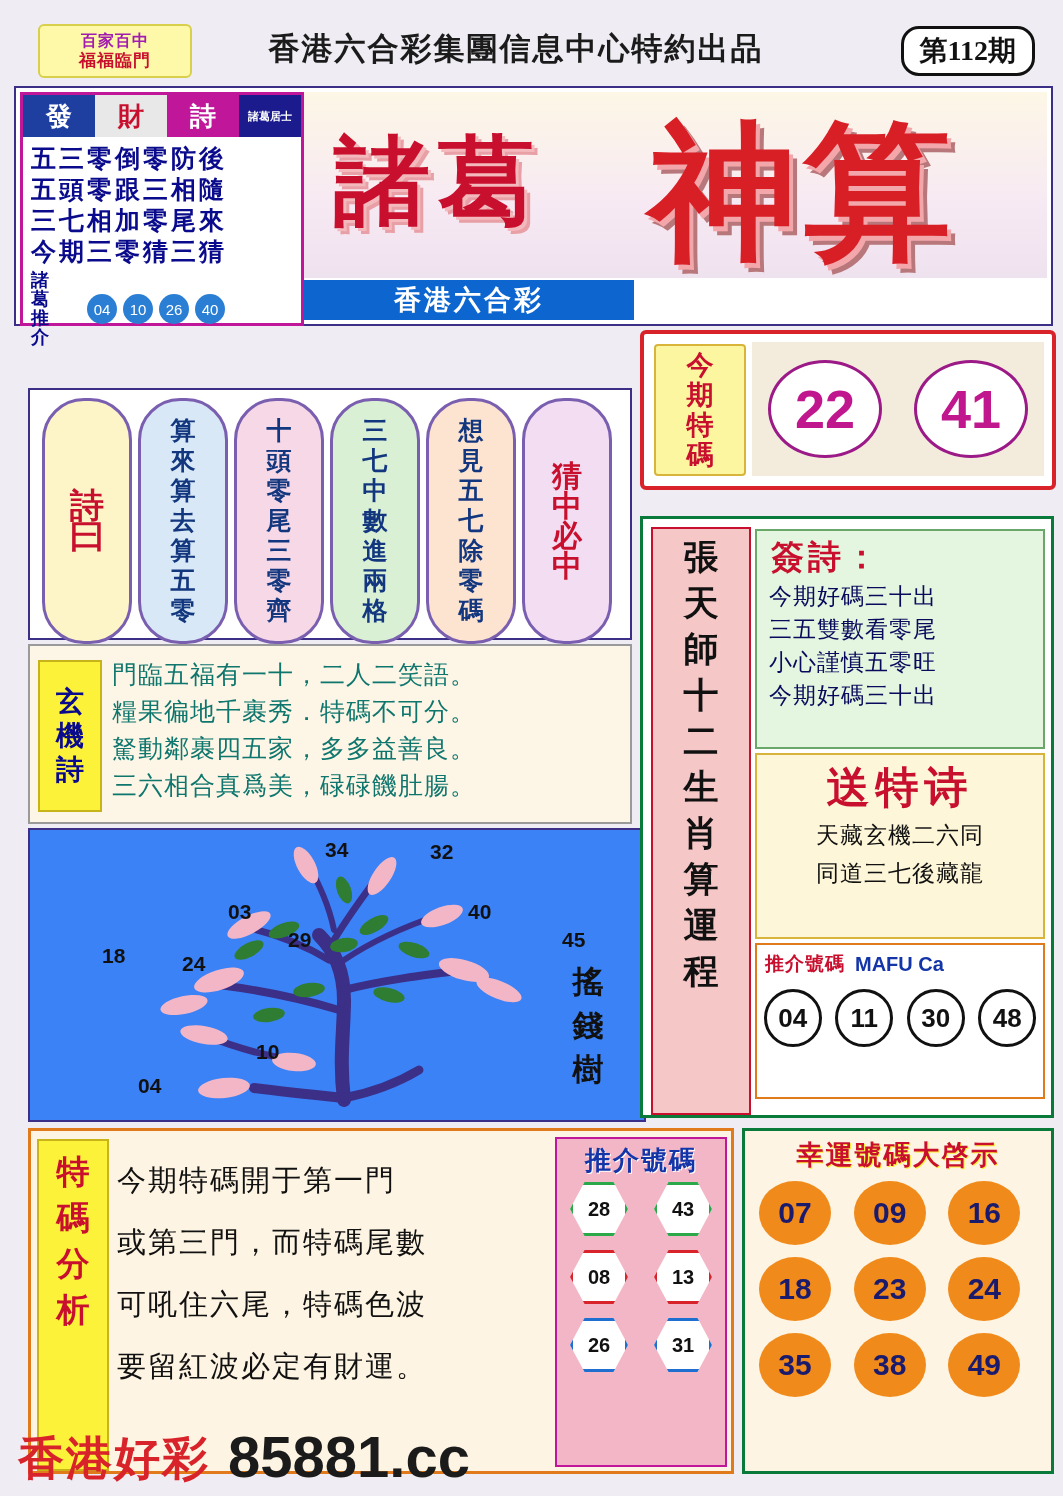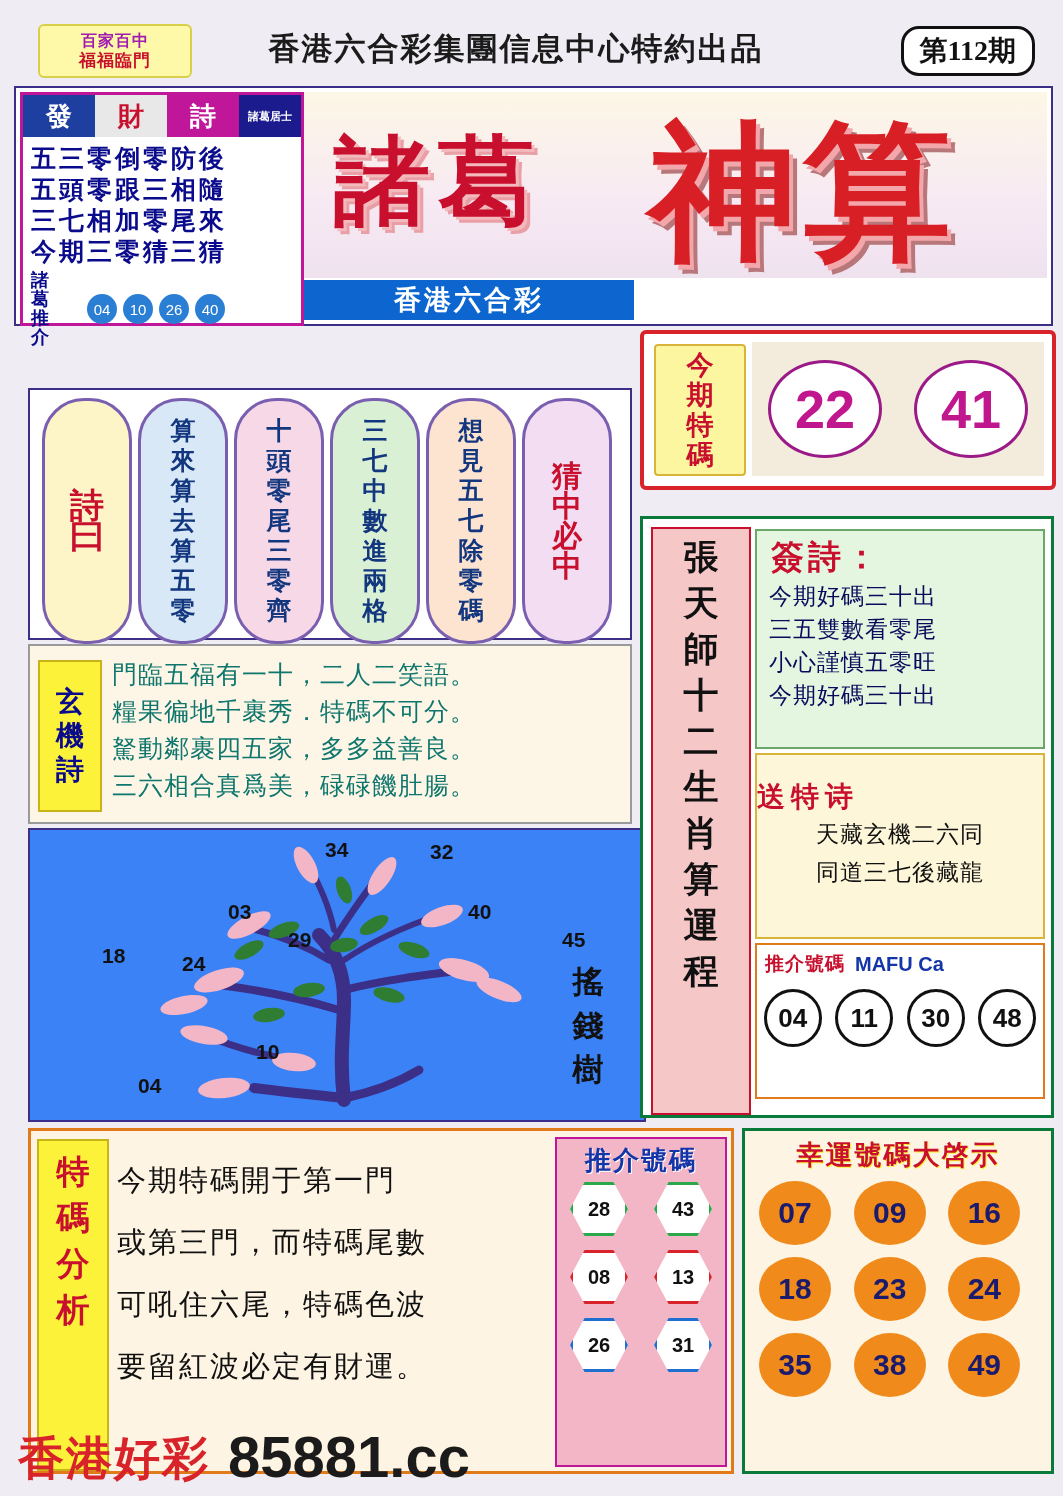--- a/index.html
+++ b/index.html
@@ -85,21 +85,21 @@
 
   
   .zt-box{position:absolute;left:640px;top:516px;width:408px;height:596px;background:#fff;border:3px solid #0a7a3a;}
   .zt-strip{position:absolute;left:8px;top:8px;width:96px;height:578px;background:#f6c7c7;border:2px solid #c8102e;
             display:flex;flex-direction:column;align-items:center;justify-content:flex-start;padding-top:6px;}
   .zt-strip span{font-size:35px;font-weight:bold;color:#111;line-height:46px;}
   .qs-box{position:absolute;left:112px;top:10px;width:286px;height:216px;background:#e4f6df;border:2px solid #6aa86a;}
   .qs-title{font-size:33px;font-weight:bold;color:#c8102e;letter-spacing:4px;padding:4px 0 0 14px;}
   .qs-box div.l{font-size:23px;color:#0a0a5c;padding-left:12px;line-height:33px;letter-spacing:1px;}
   .st-box{position:absolute;left:112px;top:234px;width:286px;height:182px;background:#fdf6d8;border:2px solid #d8b43a;}
-  .st-title{text-align:left;font-size:28px;font-weight:bold;color:#c8102e;letter-spacing:6px;padding-top:23px;}
+  .st-title{text-align:center;font-size:43px;font-weight:bold;color:#c8102e;letter-spacing:6px;padding-top:4px;}
   .st-box div.l{font-size:23px;color:#111;text-align:center;line-height:38px;letter-spacing:1px;}
   .tj-box{position:absolute;left:112px;top:424px;width:286px;height:152px;background:#fff;border:2px solid #e07a1a;}
   .tj-head{display:flex;align-items:center;padding:6px 0 0 8px;}
   .tj-head .a{font-size:19px;font-weight:bold;color:#c8102e;letter-spacing:1px;}
   .tj-head .b{font-size:20px;font-weight:bold;color:#1335a8;margin-left:10px;font-family:"Liberation Sans",sans-serif;}
   .tj-balls{display:flex;justify-content:space-around;align-items:center;margin-top:12px;}
   .tj-ball{width:52px;height:52px;border-radius:50%;border:3px solid #111;background:#fff;color:#111;font-size:26px;font-weight:bold;
            display:flex;align-items:center;justify-content:center;font-family:"Liberation Sans",sans-serif;}
 
   

